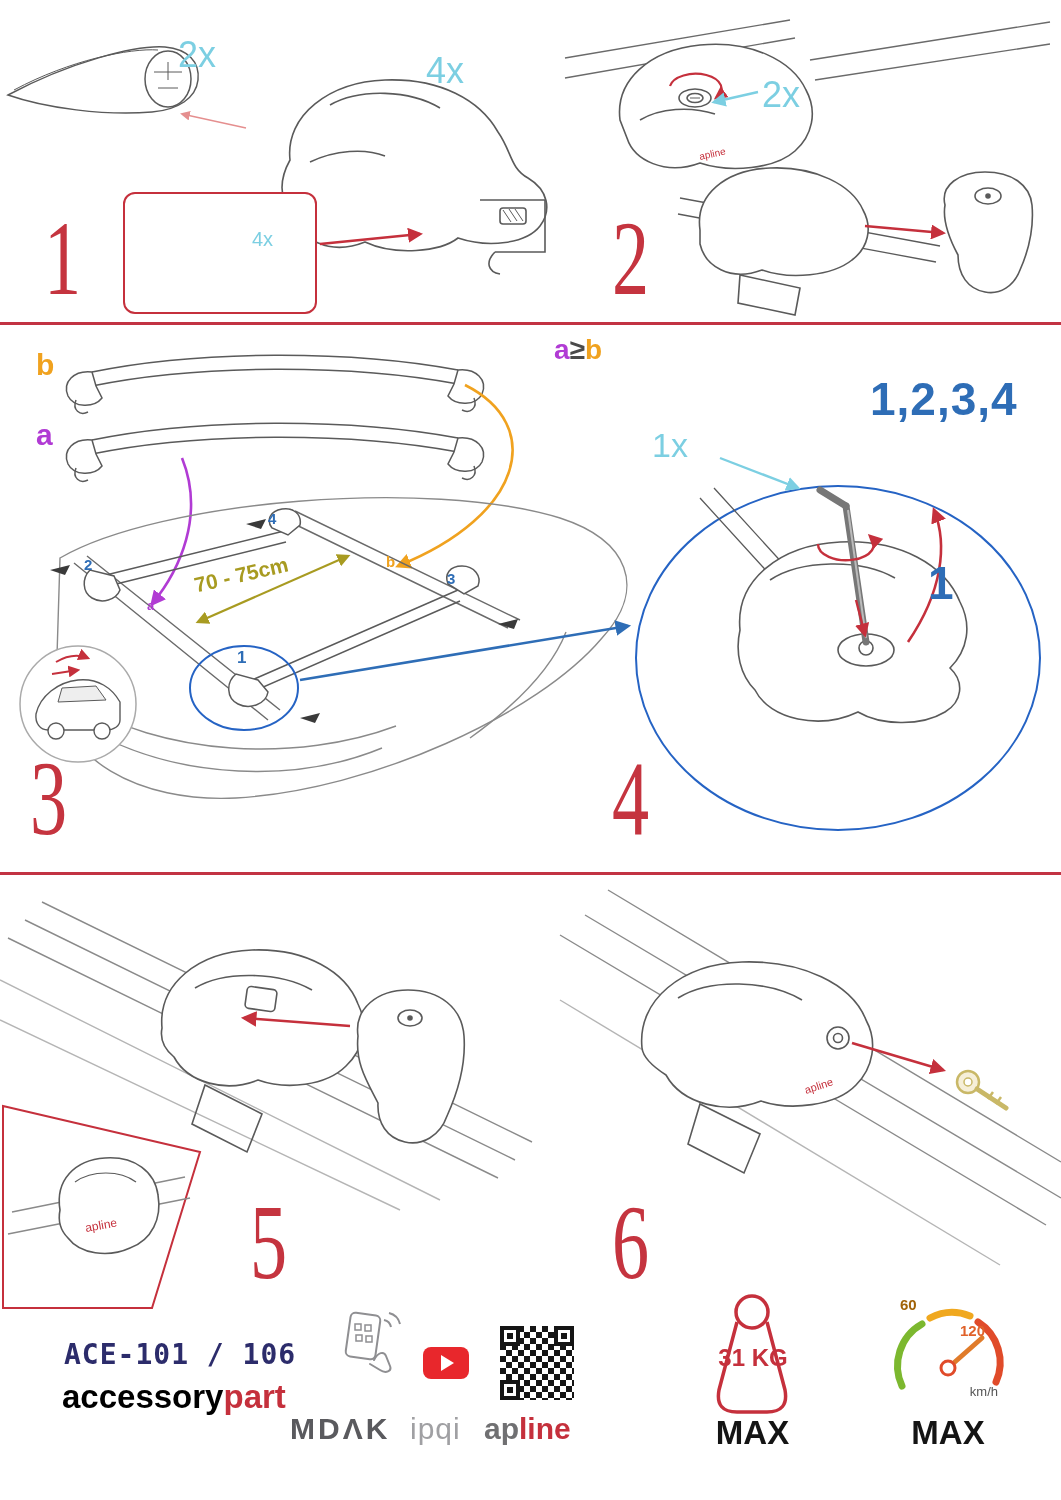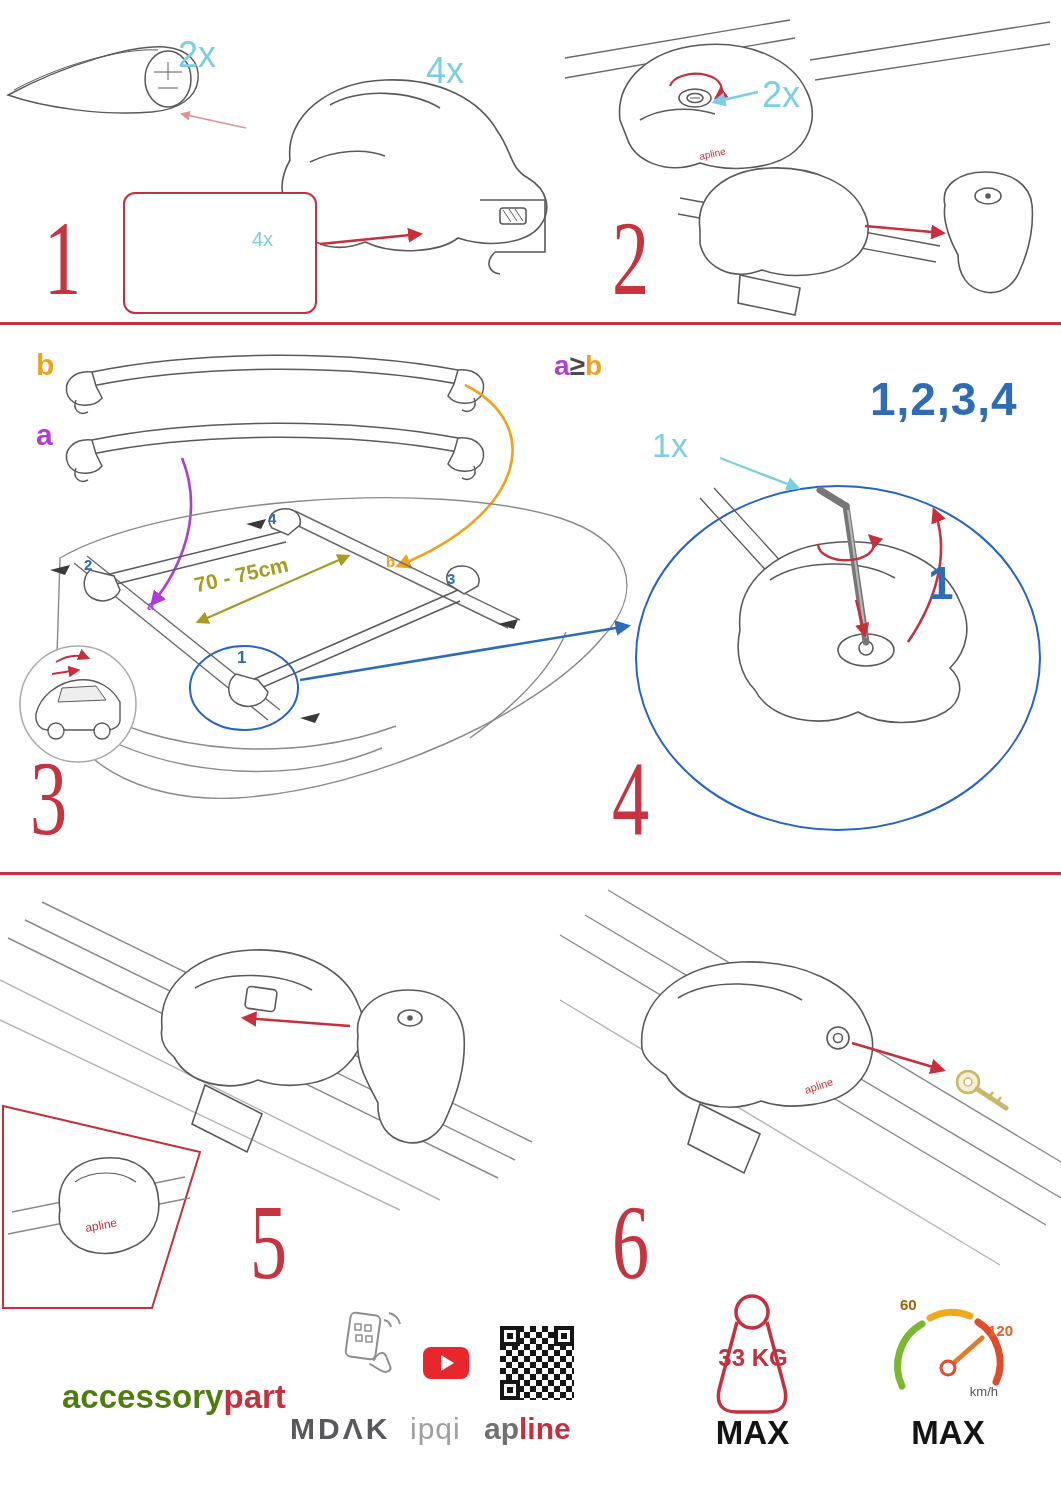--- a/index.html
+++ b/index.html
@@ -16,21 +16,21 @@
   .relation{font-size:28px;font-weight:bold;}
   .rel-a{color:#b13bd4;} .rel-sign{color:#4a4a4a;} .rel-b{color:#f0a21f;}
   .bluebig{color:#2e6db6;font-size:46px;font-weight:bold;letter-spacing:1px;}
   .pos{font-weight:bold;font-size:15px;color:#2e6db6;}
   .pos-org{color:#f0a21f;} .pos-pur{color:#b13bd4;font-size:13px;}
   .dist{color:#a89b21;font-size:21px;font-weight:bold;transform:rotate(-13deg);transform-origin:left top;}
   .inset-box{position:absolute;left:123px;top:192px;width:190px;height:118px;
              border:2px solid #c5303c;border-radius:12px;background:#fff;}
   .model{font-family:"DejaVu Sans Mono",monospace;font-size:28px;font-weight:bold;color:#2c2c6b;letter-spacing:1px;}
   .brand{font-size:33px;font-weight:700;}
-  .brand-gray{color:#4d7c0f;text-align:center;} .brand-red{color:#c5303c;}
+  .brand-gray{color:#000000;text-align:center;} .brand-red{color:#c5303c;}
   .mdak{font-size:30px;font-weight:700;color:#5a5a5e;letter-spacing:3px;}
   .ipqi{font-size:30px;font-weight:500;color:#a0a0a3;letter-spacing:1px;}
   .apline{font-size:30px;font-weight:700;}
   .ap-gray{color:#707072;} .ap-red{color:#c5303c;}
   .maxlbl{font-size:33px;font-weight:600;color:#141414;text-align:center;}
   .kg{color:#c5303c;font-size:24px;font-weight:700;text-align:center;}
   .speed-lo{color:#a16207;font-size:15px;font-weight:bold;}
   .speed-hi{color:#e0622a;font-size:15px;font-weight:bold;}
   .speed-unit{color:#555;font-size:13px;text-align:right;}
   .yt{position:absolute;left:423px;top:1347px;width:46px;height:32px;background:#e8272c;border-radius:8px;}
@@ -222,21 +222,21 @@
       <path d="M848,180 L866,308" stroke="#bbb" stroke-width="2" fill="none"></path>
     </g>
     <path d="M818,214 a28,16 0 1 0 52,-8" stroke="#c5303c" stroke-width="2.4" fill="none" marker-end="url(#r2)"></path>
     <path d="M856,270 L865,305" stroke="#c5303c" stroke-width="2.4" fill="none" marker-end="url(#r2)"></path>
     <path d="M908,312 C942,262 948,215 934,180" stroke="#c5303c" stroke-width="2.6" fill="none" marker-end="url(#r2)"></path>
     <path d="M720,128 L798,158" stroke="#7ccfe2" stroke-width="2.4" fill="none" marker-end="url(#c2)"></path>
   </svg>
 
   <span class="abs lbl-b" style="left:36px;top:348px">b</span>
   <span class="abs lbl-a" style="left:36px;top:418px">a</span>
-  <span class="abs relation" style="left:554px;top:350px">
+  <span class="abs relation" style="left:554px;top:334px">
     <span class="rel-a">a</span><span class="rel-sign">≥</span><span class="rel-b">b</span>
   </span>
   <span class="abs bluebig" style="left:870px;top:372px">1,2,3,4</span>
   <span class="abs qty" style="left:652px;top:426px;font-size:34px">1x</span>
   <span class="abs bluebig" style="left:928px;top:556px">1</span>
 
   <span class="abs pos" style="left:268px;top:510px">4</span>
   <span class="abs pos" style="left:84px;top:556px">2</span>
   <span class="abs pos pos-org" style="left:386px;top:553px">b</span>
   <span class="abs pos" style="left:447px;top:570px">3</span>
@@ -302,20 +302,21 @@
       <circle cx="968" cy="202" r="11" stroke="#c9b867" stroke-width="2.5" fill="#f6efd8"></circle>
       <circle cx="968" cy="202" r="4" stroke="#c9b867" stroke-width="1.5" fill="#fff"></circle>
       <path d="M977,209 L1006,228" stroke="#c9b867" stroke-width="5" stroke-linecap="round" fill="none"></path>
       <path d="M996,224 l5,-7 M988,219 l5,-7" stroke="#c9b867" stroke-width="2.5" fill="none"></path>
     </g>
   </svg>
 
   <span class="abs stepnum" style="left:250px;top:1198px">5</span>
   <span class="abs stepnum" style="left:612px;top:1198px">6</span>
 
+  <span class="abs model" style="left:64px;top:1338px">ACE-101 / 106</span>
   <span class="abs brand" style="left:62px;top:1378px">
     <span class="brand-gray">accessory</span><span class="brand-red">part</span>
   </span>
 
   <svg class="abs" style="left:322px;top:1308px" width="84" height="66" viewBox="0 0 84 66">
     <g stroke="#8f8f92" fill="none" stroke-width="2">
       <rect x="26" y="6" width="30" height="44" rx="5" transform="rotate(8 41 28)"></rect>
       <g stroke-width="1.5">
         <rect x="33" y="16" width="6" height="6"></rect>
           <rect x="43" y="17" width="6" height="6"></rect>
@@ -339,30 +340,30 @@
   <span class="abs apline" style="left:484px;top:1412px">
     <span class="ap-gray">ap</span><span class="ap-red">line</span>
   </span>
 
   <svg class="abs" style="left:695px;top:1290px" width="115" height="126" viewBox="0 0 115 126">
     <g stroke="#c5303c" stroke-width="3.5" fill="none">
       <circle cx="57" cy="22" r="16"></circle>
       <path d="M42,32 L24,100 Q20,122 42,122 L72,122 Q94,122 90,100 L72,32"></path>
     </g>
   </svg>
-  <span class="abs kg" style="left:710px;top:1344px;width:86px">33 KG</span>
+  <span class="abs kg" style="left:710px;top:1344px;width:86px">31 KG</span>
   <span class="abs maxlbl" style="left:705px;top:1414px;width:95px">MAX</span>
 
   <svg class="abs" style="left:878px;top:1290px" width="140" height="120" viewBox="0 0 140 120">
     <g fill="none" stroke-linecap="round" stroke-width="7">
       <path d="M24,96 A48,48 0 0 1 44,34" stroke="#7cb82f"></path>
       <path d="M52,28 A48,48 0 0 1 92,26" stroke="#f0a81f"></path>
       <path d="M100,32 A48,48 0 0 1 118,92" stroke="#e04b2a"></path>
     </g>
     <path d="M70,78 L104,48" stroke="#e07b2a" stroke-width="5" stroke-linecap="round"></path>
     <circle cx="70" cy="78" r="7" stroke="#e04b2a" stroke-width="3" fill="#fff"></circle>
   </svg>
   <span class="abs speed-lo" style="left:900px;top:1296px">60</span>
-  <span class="abs speed-hi" style="left:988px;top:1322px">120</span>
+  <span class="abs speed-hi" style="left:960px;top:1322px">120</span>
   <span class="abs speed-unit" style="left:898px;top:1384px;width:100px">km/h</span>
   <span class="abs maxlbl" style="left:898px;top:1414px;width:100px">MAX</span>
 
 </div>
 
 </body></html>

